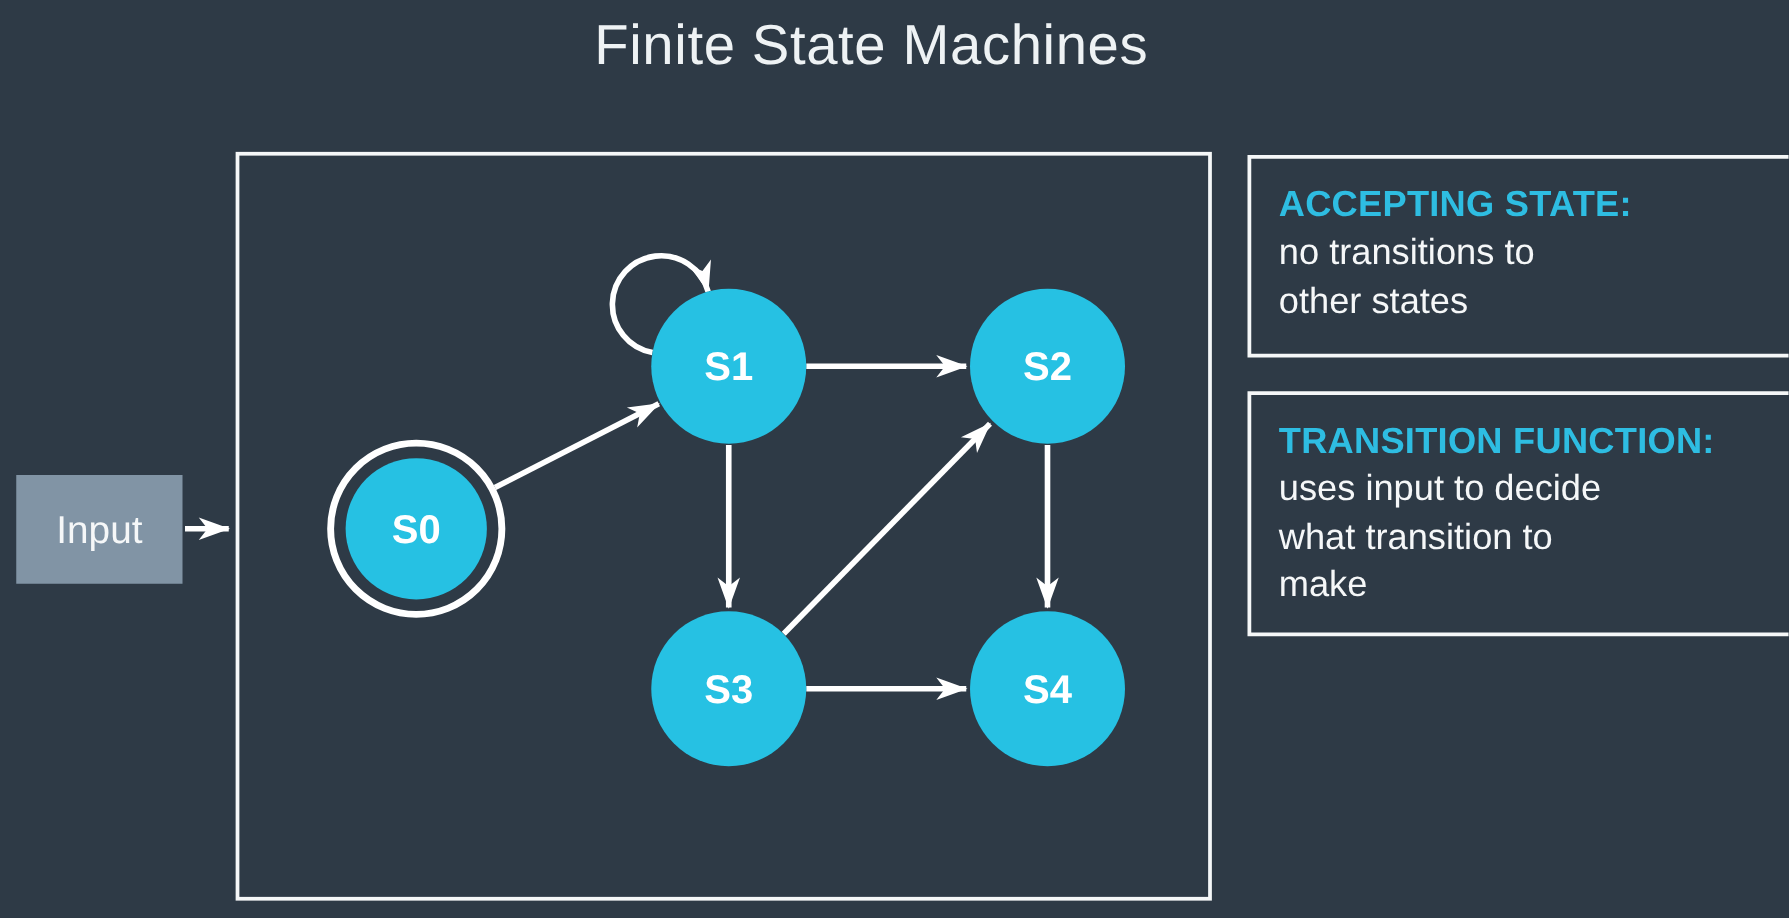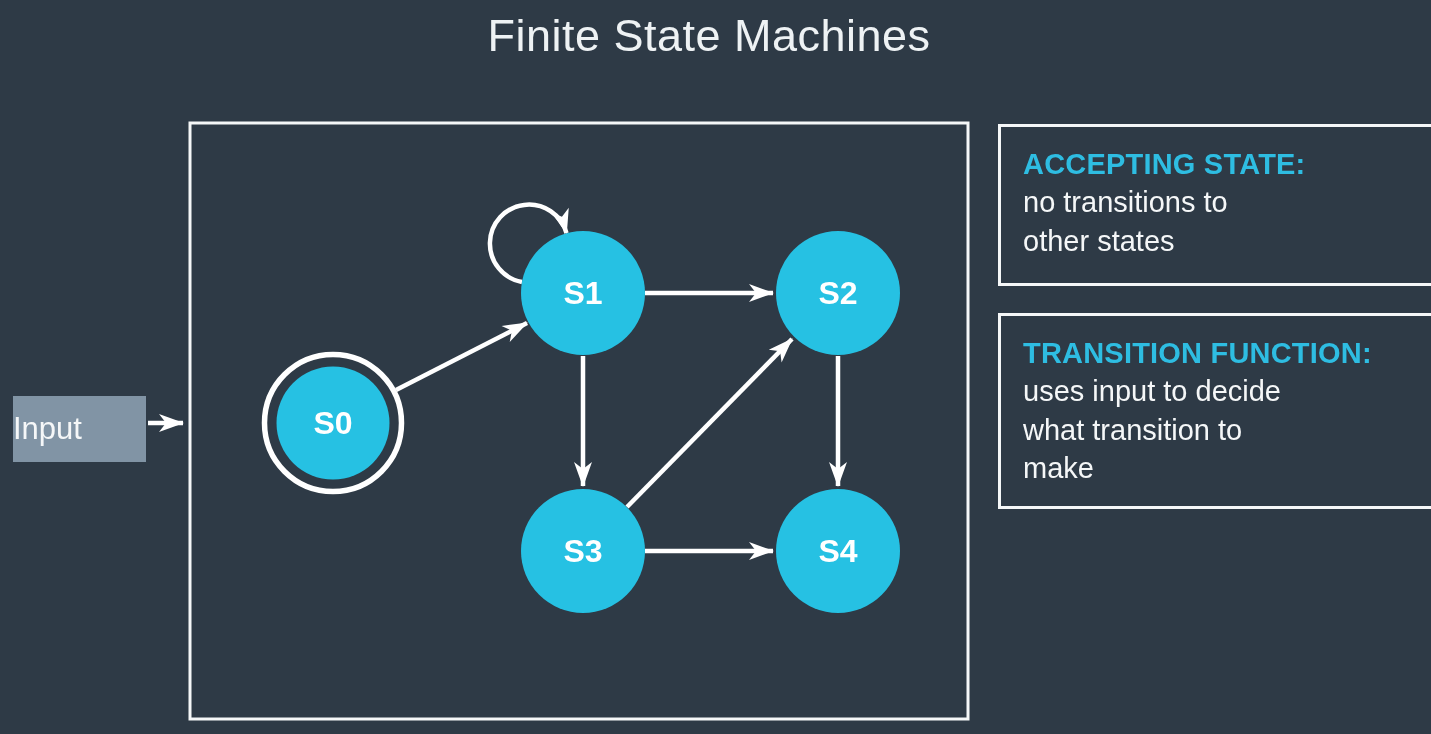--- a/index.html
+++ b/index.html
@@ -18,31 +18,31 @@
   .title {
     position: absolute;
     top: 10px;
     left: 0;
     width: 1394px;
     text-align: center;
     color: #eef2f4;
     font-size: 45px;
     font-weight: 400;
     letter-spacing: 0.5px;
-    padding-left: 12px;
   }
   .input-box {
     position: absolute;
     left: 13px;
-    top: 396px;
+    top: 380px;
     width: 133px;
-    height: 66px;
+    height: 87px;
     background: #8194a5;
     display: flex;
     align-items: center;
+    justify-content: center;
   }
   .input-box span {
     color: #f5f7f8;
     font-size: 31px;
     font-weight: 400;
   }
   .diagram-svg {
     position: absolute;
     left: 0;
     top: 0;

